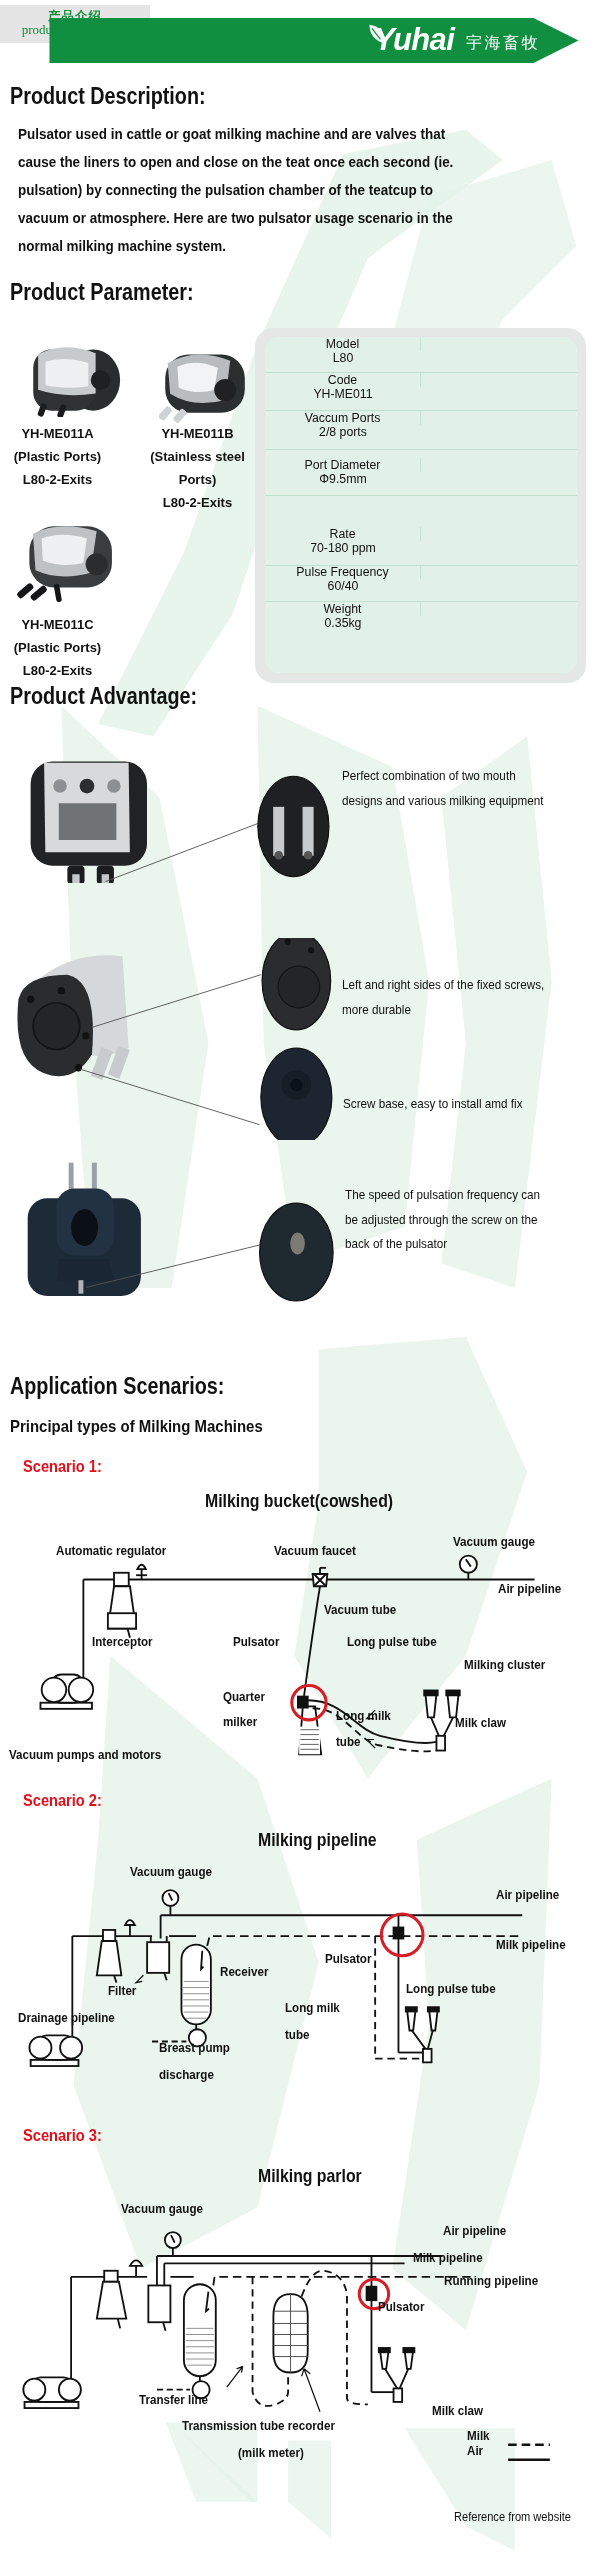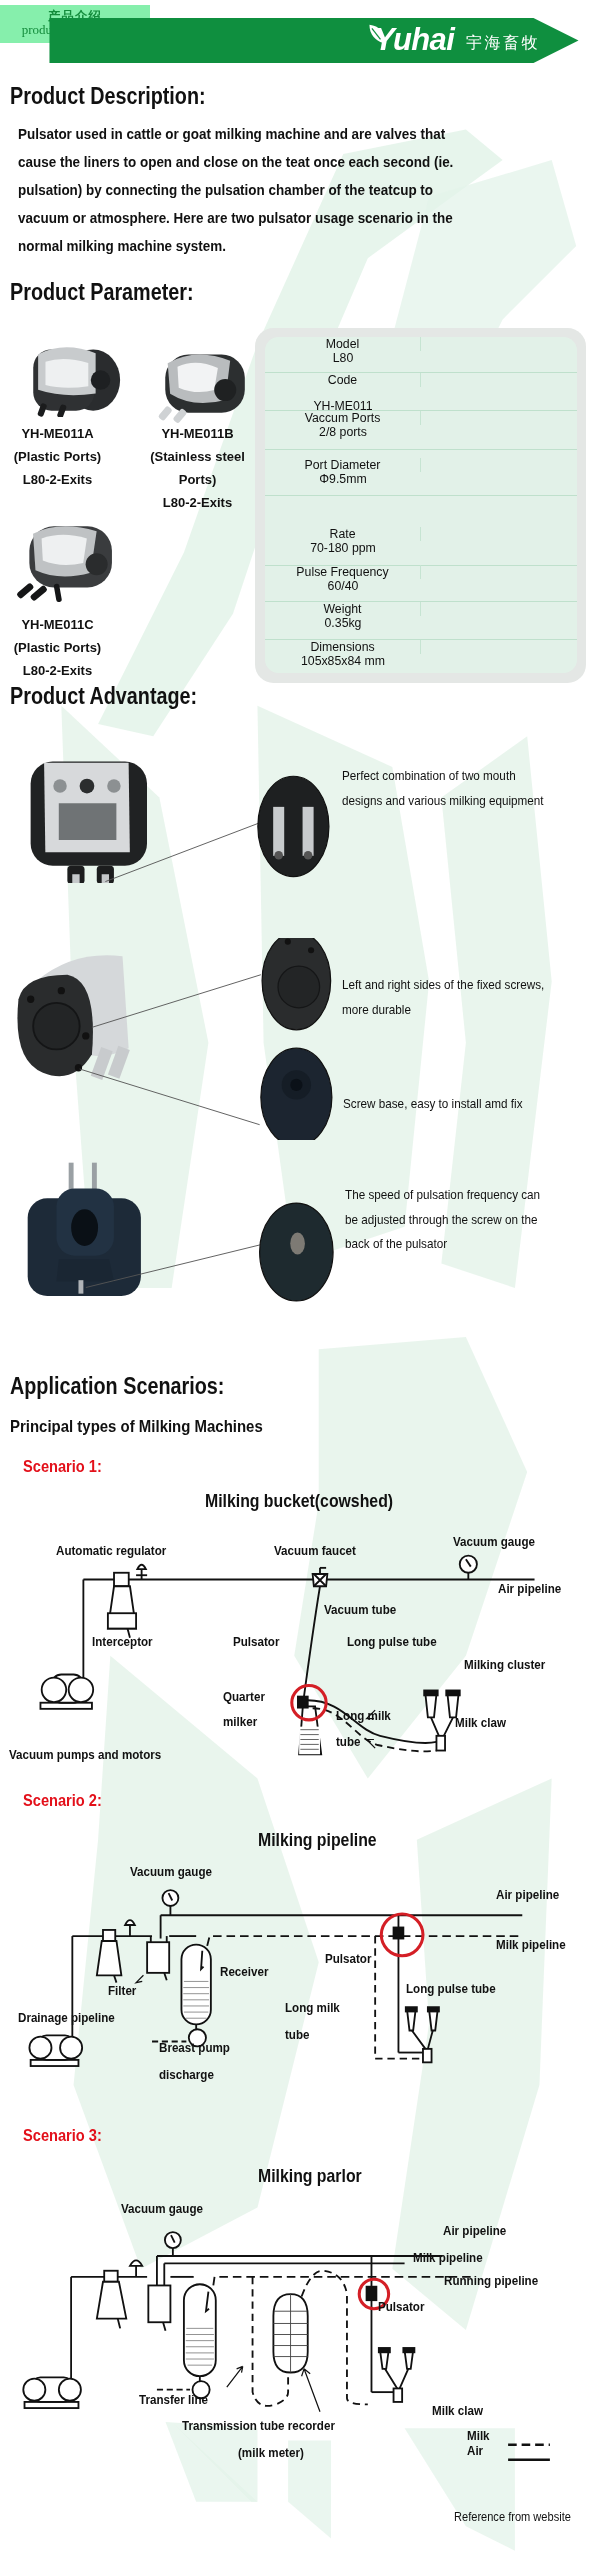--- a/index.html
+++ b/index.html
@@ -3,21 +3,21 @@
 <meta charset="utf-8">
 <style>
   * { box-sizing: border-box; margin: 0; padding: 0; }
   html, body { width: 613px; height: 2576px; background: #ffffff; overflow: hidden; }
   body { position: relative; font-family: "Liberation Sans", "DejaVu Sans", sans-serif; color: #111; }
   .abs { position: absolute; }
   .bg-wm { position: absolute; left: 0; top: 0; width: 613px; height: 2576px; z-index: 0; }
   .layer { position: absolute; left: 0; top: 0; width: 613px; height: 2576px; z-index: 1; }
 
   
-  .hdr-tag { left: 0; top: 4.9px; width: 150px; height: 38px; background: #86efac; text-align: center; font-family: "Liberation Serif", serif; color: #148c3c; }
+  .hdr-tag { left: 0; top: 4.9px; width: 150px; height: 38px; background: #e5e5e5; text-align: center; font-family: "Liberation Serif", serif; color: #148c3c; }
   .hdr-tag .cn { font-size: 12.3px; font-weight: bold; line-height: 14.7px; padding-top: 3.7px; letter-spacing: 1.2px; }
   .hdr-tag .en { font-size: 13px; line-height: 14.7px; }
   .hdr-banner { left: 47px; top: 18.4px; width: 534px; height: 45px; }
   .logo-text { left: 374px; top: 22px; color: #fff; font-family: "Liberation Sans", sans-serif; font-style: italic; font-weight: bold; font-size: 31px; letter-spacing: -0.6px; }
   .logo-cn { left: 466px; top: 33px; color: #fff; font-family: "Liberation Serif", serif; font-size: 16px; letter-spacing: 2.5px; }
 
   .h1 { font-family: "Liberation Sans", sans-serif; font-weight: bold; font-size: 23px; color: #111; transform: scaleX(0.86); transform-origin: left center; white-space: nowrap; }
   .para { font-size: 15.3px; line-height: 28px; font-weight: bold; color: #111; transform: scaleX(0.88); transform-origin: left top; width: 638px; }
 
   .prod-cap { text-align: center; font-weight: bold; font-size: 13px; line-height: 23px; color: #111; }
@@ -127,21 +127,21 @@
     <div>(Plastic Ports)</div>
     <div>L80-2-Exits</div>
   </div>
 
   <div class="abs pcard" style="top:328px;height:355px;"></div>
   <div class="abs pinner" style="top:337px;height:336px;">
     <div class="prow" style="top:0;height:36px;">
       <div class="pc l">Model</div>
       <div class="pc">L80</div>
     </div>
-    <div class="prow" style="top:36px;height:38px;gap:12px;">
+    <div class="prow" style="top:36px;height:38px;">
       <div class="pc l">Code</div>
       <div class="pc">YH-ME011</div>
     </div>
     <div class="prow" style="top:74px;height:39px;">
       <div class="pc l">Vaccum Ports</div>
       <div class="pc">2/8 ports</div>
     </div>
     <div class="prow" style="top:121px;height:38px;">
       <div class="pc l">Port Diameter</div>
       <div class="pc">Φ9.5mm</div>
@@ -150,24 +150,20 @@
       <div class="pc l">Rate</div>
       <div class="pc">70-180 ppm</div>
     </div>
     <div class="prow" style="top:228px;height:37px;">
       <div class="pc l">Pulse Frequency</div>
       <div class="pc">60/40</div>
     </div>
     <div class="prow" style="top:265px;height:38px;">
       <div class="pc l">Weight</div>
       <div class="pc">0.35kg</div>
-    </div>
-    <div class="prow" style="top:303px;height:33px;">
-      <div class="pc l">Dimensions</div>
-      <div class="pc">105x85x84 mm</div>
     </div>
   </div>
 
   <div class="abs h1" style="left:9.8px;top:683px;">Product Advantage:</div>
 
   <svg class="abs" style="left:0;top:754px;" width="343" height="129" viewBox="0 0 560 210">
     <rect x="50" y="12" width="190" height="170" rx="36" fill="#202223"></rect>
     <path d="M72 14 L210 14 L212 160 L74 160 Z" fill="#d7d9db"></path>
     <path d="M96 80 L190 80 L190 140 L96 140 Z" fill="#6f7375"></path>
     <circle cx="98" cy="52" r="11" fill="#8c9092"></circle>

